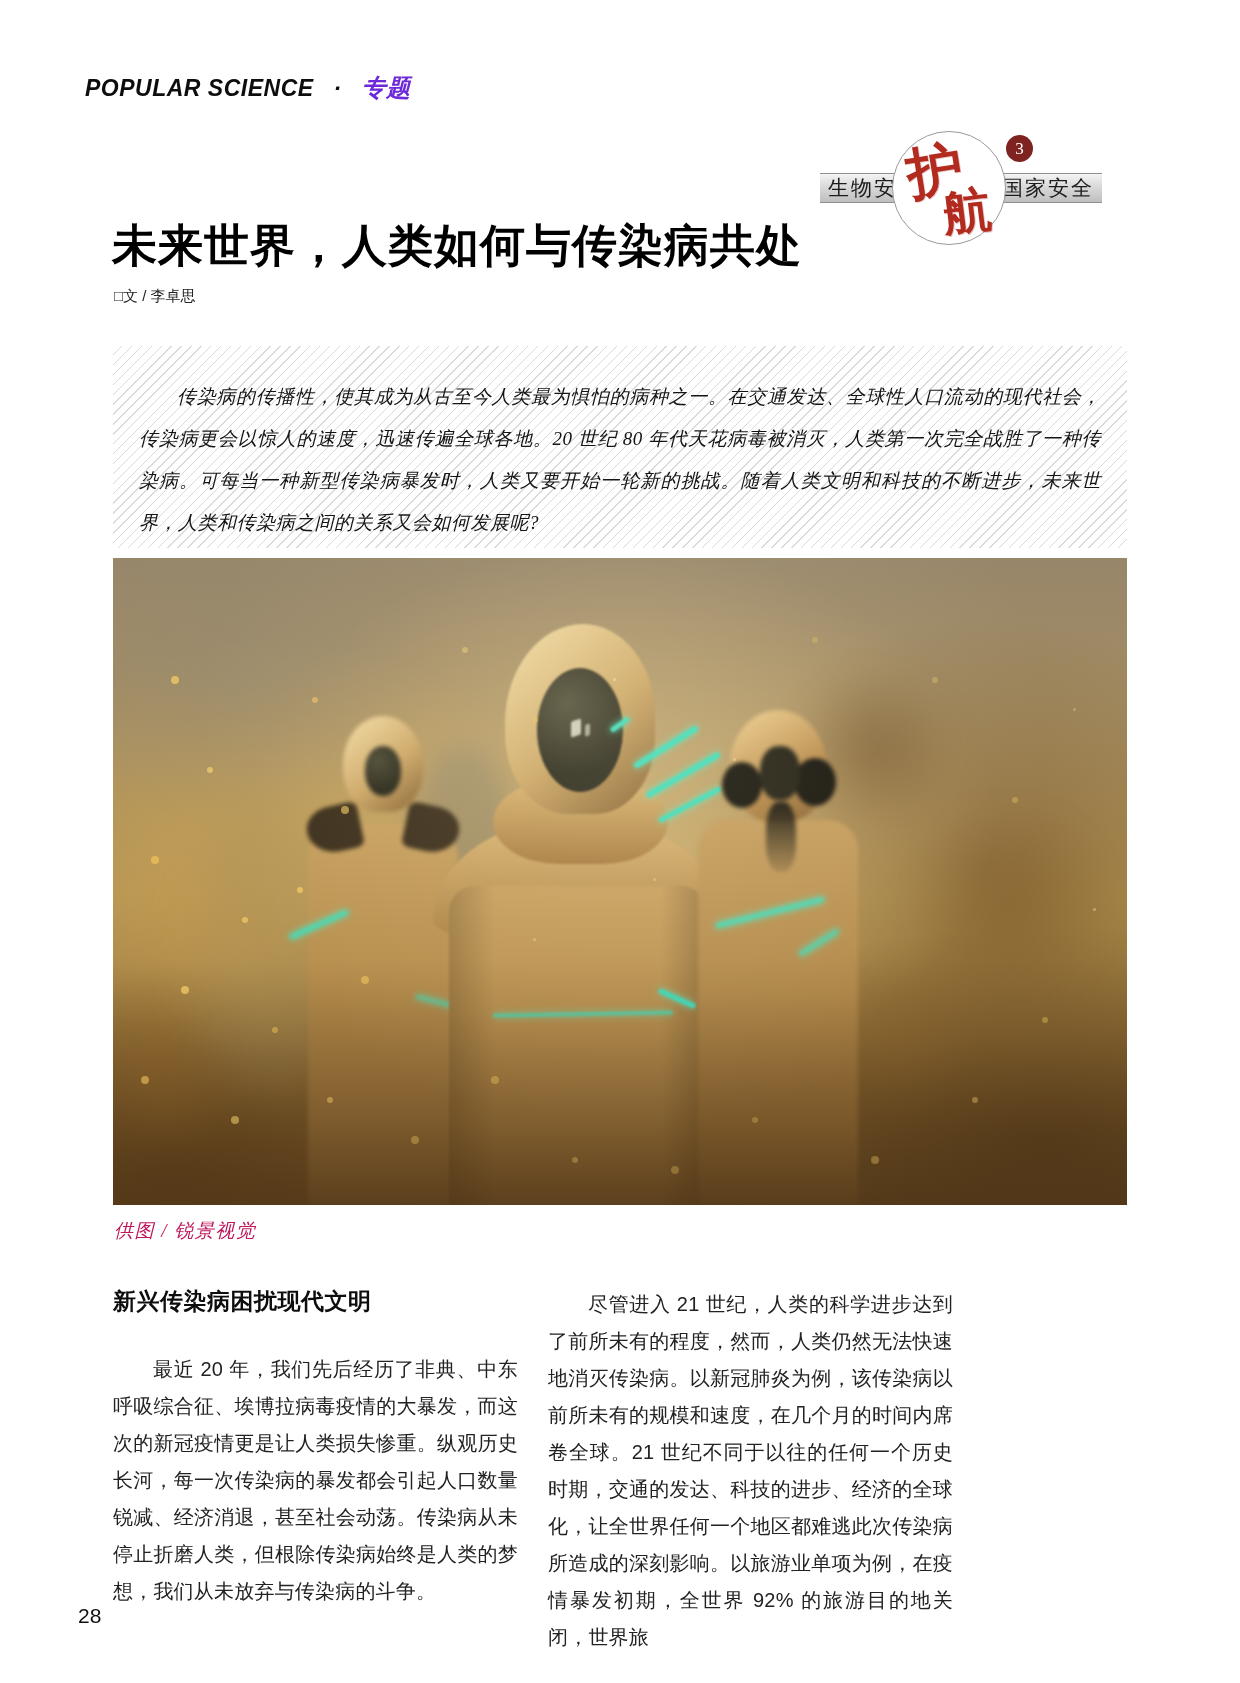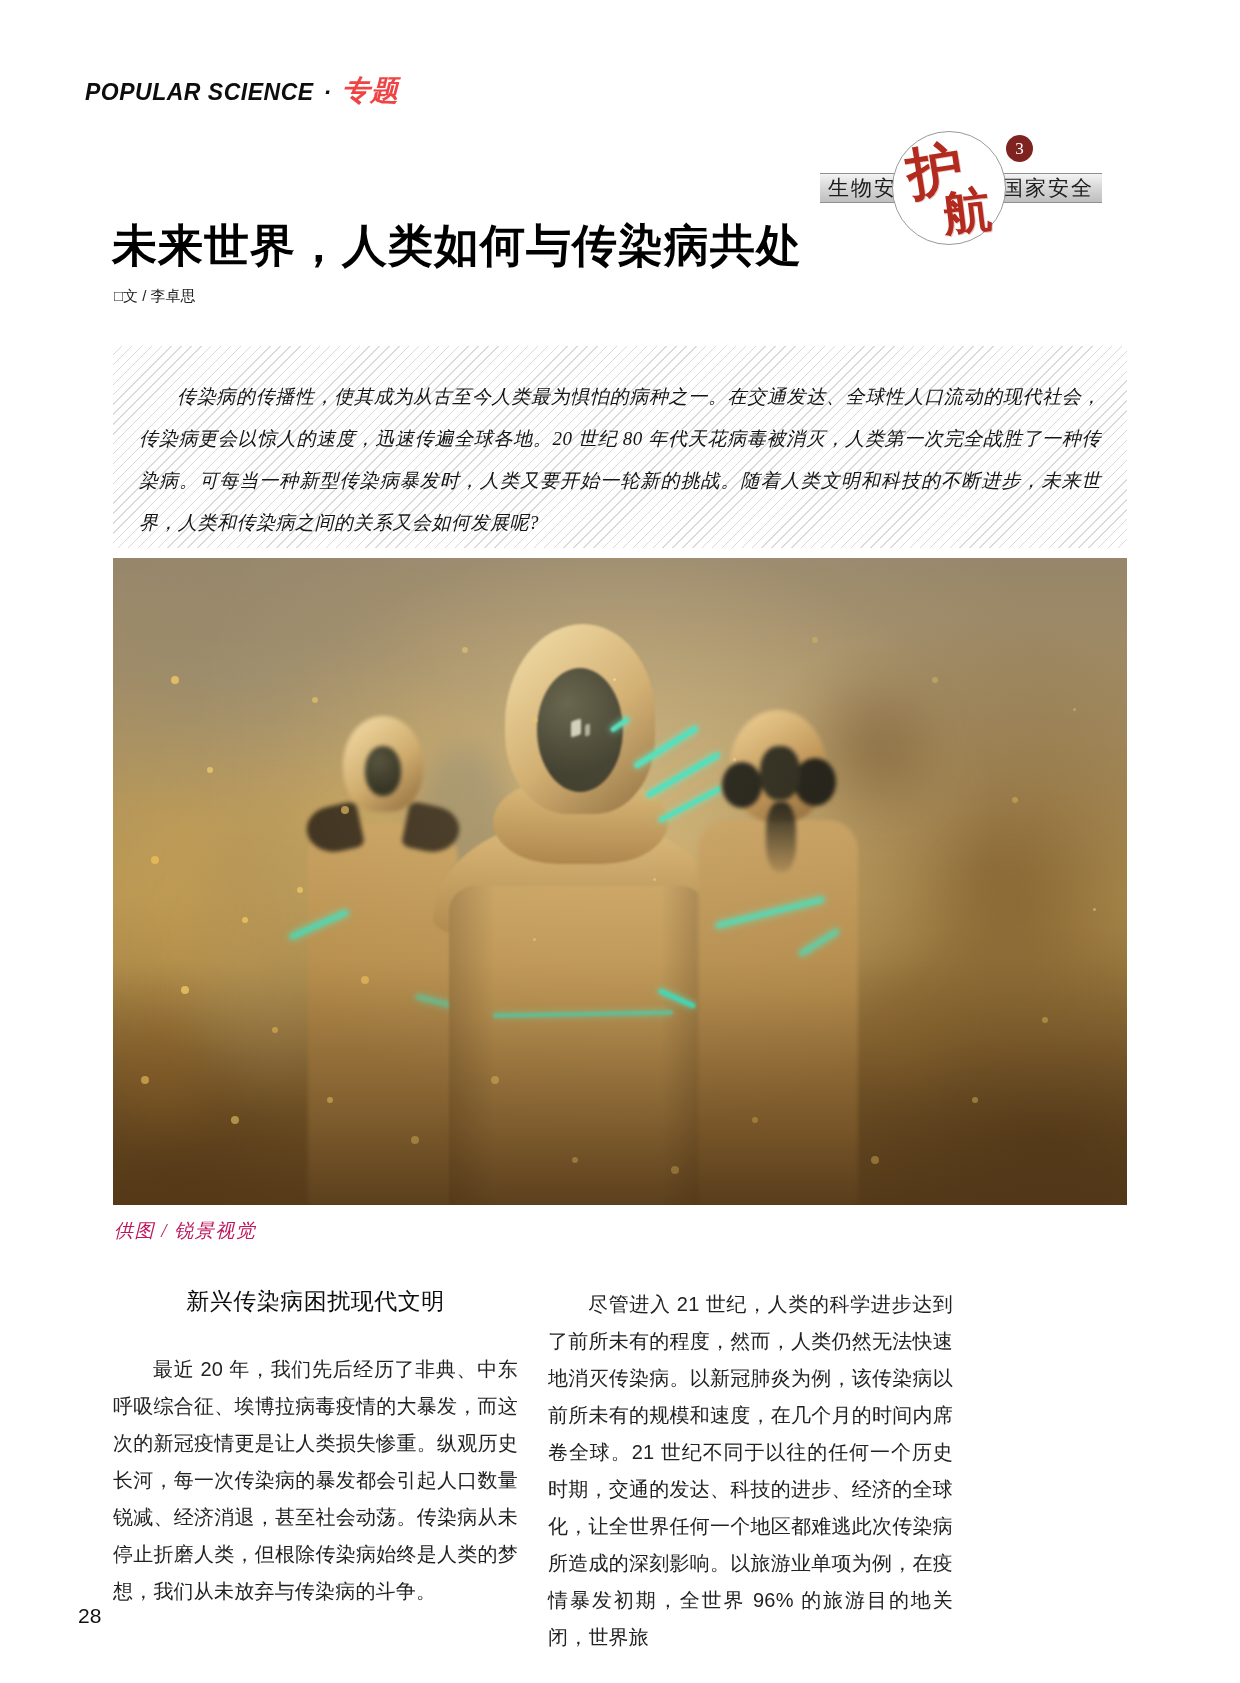--- a/index.html
+++ b/index.html
@@ -4,25 +4,25 @@
 <style>
   * { margin:0; padding:0; box-sizing:border-box; }
   html,body { background:#e9e9e9; }
   .page {
     position:relative; width:1240px; height:1683px; margin:0 auto;
     background:#ffffff; overflow:hidden;
     font-family:"Liberation Sans", sans-serif; color:#1a1a1a;
   }
 
   
-  .runhead { position:absolute; left:85px; top:72px; display:flex; align-items:baseline; gap:10px;
+  .runhead { position:absolute; left:85px; top:72px; display:flex; align-items:baseline; gap:20px;
              font-style:italic; font-weight:bold; letter-spacing:.5px; }
   .runhead .mag { font-size:23px; color:#0d0d0d; }
   .runhead .dot { font-size:23px; color:#0d0d0d; }
-  .runhead .sec { font-size:28px; color:#ef4444; }
+  .runhead .sec { font-size:24px; color:#6d28d9; }
 
   
   .badge { position:absolute; left:820px; top:125px; width:290px; height:125px; }
   .badge .band {
     position:absolute; left:0; top:48px; width:282px; height:30px;
     background:linear-gradient(180deg,#f4f4f4 0%,#d9d9d9 45%,#bfbfbf 100%);
     border-top:1px solid #8f8f8f; border-bottom:1px solid #8f8f8f;
     display:flex; justify-content:space-between; align-items:center; padding:0 8px;
     font-family:"Liberation Serif", serif; font-size:21px; color:#1c1c1c; letter-spacing:2px;
   }
@@ -166,21 +166,21 @@
       linear-gradient(180deg, rgba(0,0,0,0) 62%, rgba(62,40,15,.35) 100%); }
 
   
   .caption { position:absolute; left:114px; top:1218px;
     font-family:"Liberation Serif", serif; font-style:italic;
     font-size:19px; letter-spacing:1.5px; color:#be185d; }
 
   
   .cols { position:absolute; left:113px; top:1286px; width:840px; display:flex; gap:30px; }
   .col  { width:405px; }
-  .col h2 { font-size:23px; font-weight:normal; color:#0d0d0d; letter-spacing:.5px;text-align:center; }
+  .col h2 { font-size:23px; font-weight:bold; color:#0d0d0d; letter-spacing:.5px; }
   .col p  { font-size:20px; line-height:37px; color:#222; text-align:justify;
             text-indent:2em; letter-spacing:.2px; }
   .col-left p { margin-top:34px; }
 
   
   .folio { position:absolute; left:78px; top:1604px; font-size:21px; color:#111;text-align:right; }
 </style>
 </head>
 <body>
 
@@ -259,19 +259,19 @@
   </div>
 
   <div class="caption">供图 / 锐景视觉</div>
 
   <div class="cols">
     <div class="col col-left">
       <h2>新兴传染病困扰现代文明</h2>
       <p>最近 20 年，我们先后经历了非典、中东呼吸综合征、埃博拉病毒疫情的大暴发，而这次的新冠疫情更是让人类损失惨重。纵观历史长河，每一次传染病的暴发都会引起人口数量锐减、经济消退，甚至社会动荡。传染病从未停止折磨人类，但根除传染病始终是人类的梦想，我们从未放弃与传染病的斗争。</p>
     </div>
     <div class="col col-right">
-      <p>尽管进入 21 世纪，人类的科学进步达到了前所未有的程度，然而，人类仍然无法快速地消灭传染病。以新冠肺炎为例，该传染病以前所未有的规模和速度，在几个月的时间内席卷全球。21 世纪不同于以往的任何一个历史时期，交通的发达、科技的进步、经济的全球化，让全世界任何一个地区都难逃此次传染病所造成的深刻影响。以旅游业单项为例，在疫情暴发初期，全世界 96% 的旅游目的地关闭，世界旅</p>
+      <p>尽管进入 21 世纪，人类的科学进步达到了前所未有的程度，然而，人类仍然无法快速地消灭传染病。以新冠肺炎为例，该传染病以前所未有的规模和速度，在几个月的时间内席卷全球。21 世纪不同于以往的任何一个历史时期，交通的发达、科技的进步、经济的全球化，让全世界任何一个地区都难逃此次传染病所造成的深刻影响。以旅游业单项为例，在疫情暴发初期，全世界 92% 的旅游目的地关闭，世界旅</p>
     </div>
   </div>
 
   <div class="folio">28</div>
 
 </div>
 
 </body></html>

